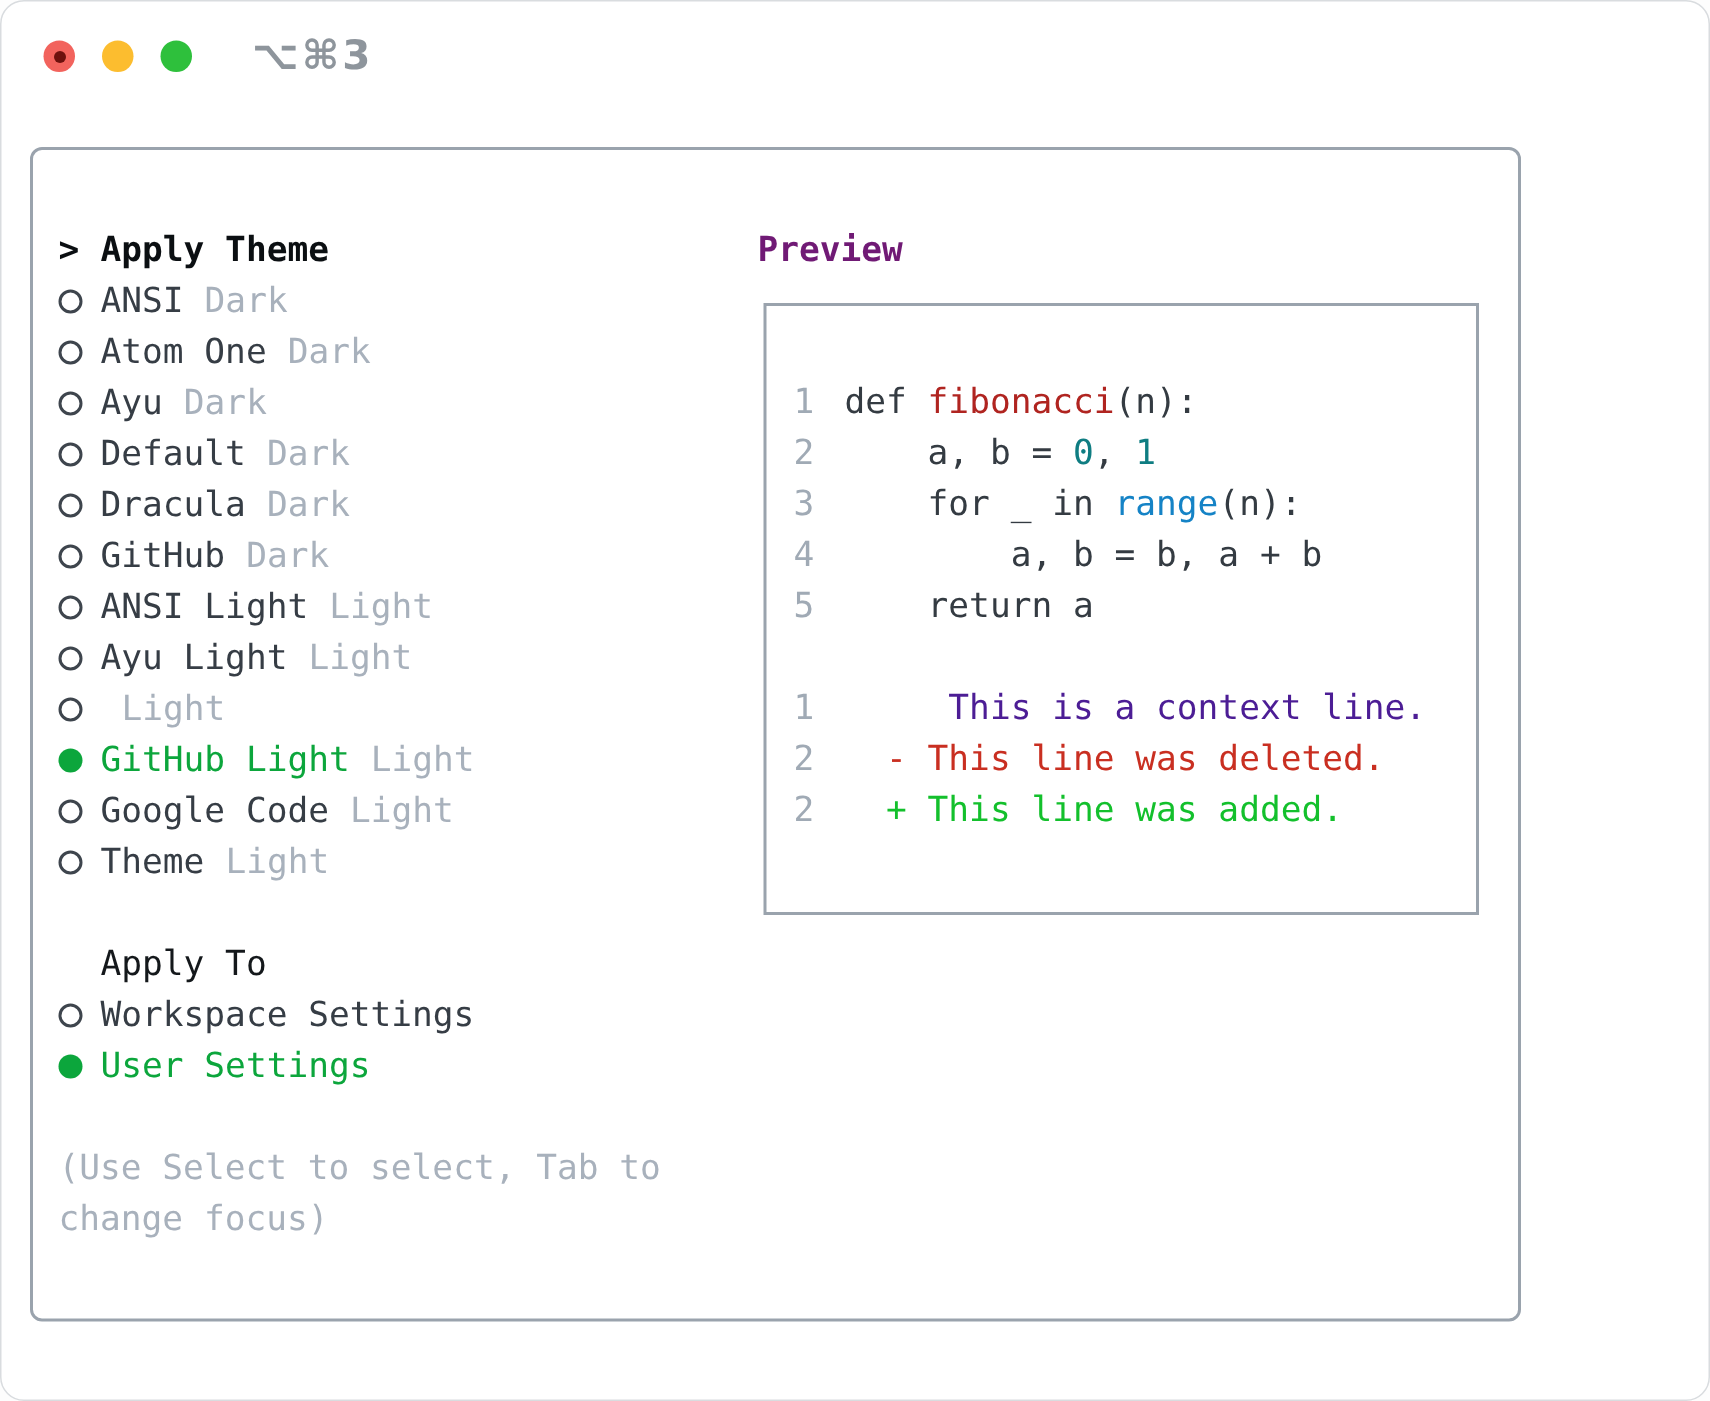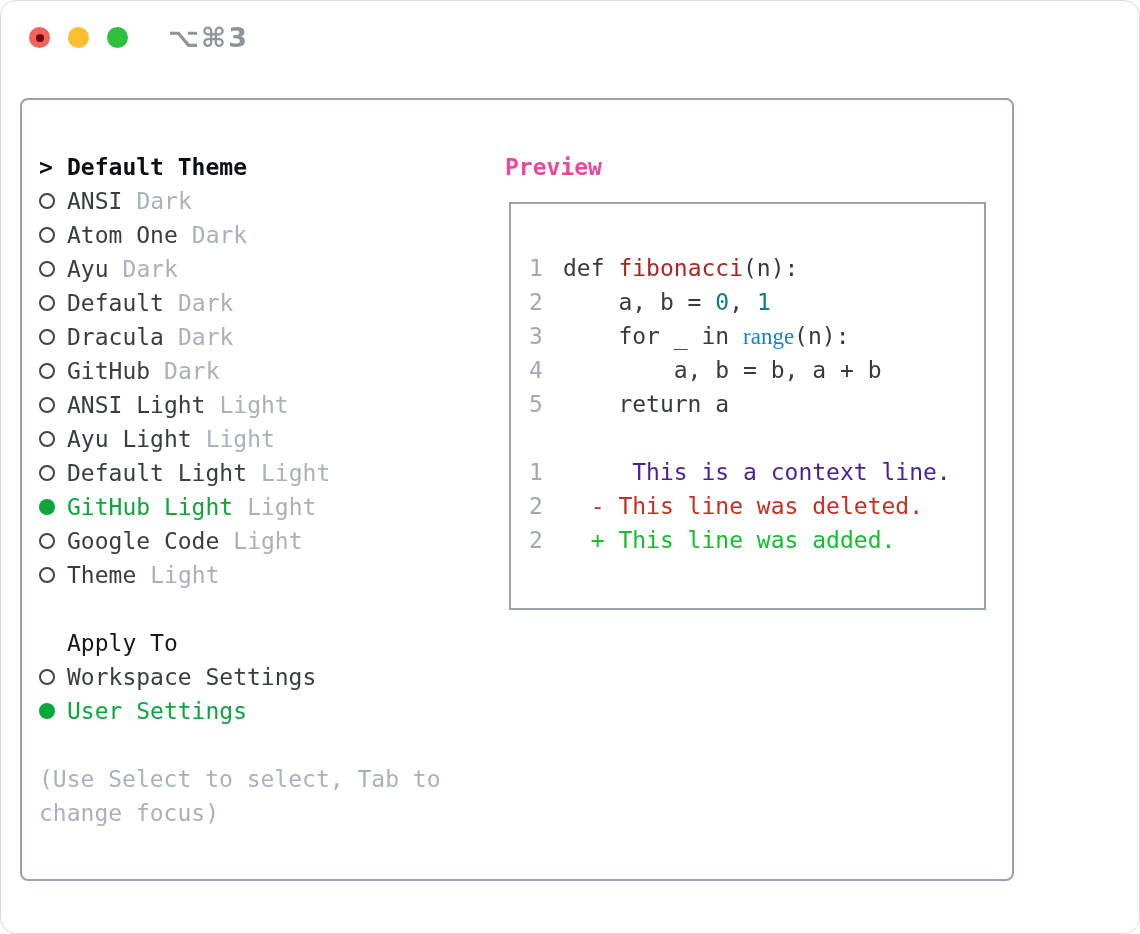--- a/index.html
+++ b/index.html
@@ -43,34 +43,34 @@
   .bullet.c-selected   { border:none; background:#0ca63c; }
   .name { color:#363d45; }
   .name.c-selected { color:#0ca63c; }
   .variant { color:#a8b1bc; padding-left:14px; }
   .apply-label { color:#14181b; }
   .help-line { height:34px; line-height:34px; color:#a8b1bc; white-space:pre; }
 
   
   .preview-label {
     position:absolute; left:483px; top:50px; height:34px; line-height:34px;
-    font-weight:bold; font-size:23px; color:#ec4899;
+    font-weight:bold; font-size:23px; color:#701a75;
   }
   .preview-box {
     position:absolute; left:487px; top:102px; width:477px; height:408px;
     border:2px solid #9aa3ad; background:#ffffff;
     padding:47px 0 0 18px; overflow:hidden;
   }
   .pline { display:flex; height:34px; line-height:34px; font-size:23px; white-space:pre; }
   .ln { width:34px; flex:0 0 34px; color:#a0aab5; }
   .ptext { white-space:pre; }
   .c-plain   { color:#343b42; }
   .c-func    { color:#b02420; }
   .c-number  { color:#0f7d82; }
-  .c-builtin { color:#1583c6;font-family:Liberation Serif, serif; }
+  .c-builtin { color:#1583c6; }
   .c-context { color:#4c1d95; }
   .c-deleted { color:#c92f21; }
   .c-added   { color:#13c02c; }
 </style>
 </head>
 <body>
 
 <div class="window">
 
   <div class="titlebar">
@@ -81,21 +81,21 @@
     </div>
     <div class="shortcut">⌥⌘3</div>
   </div>
 
   <div class="panel">
 
     <div class="left-col">
 
       <div class="row">
         <span class="marker prompt">&gt;</span>
-        <span class="header-text">Default Theme</span>
+        <span class="header-text">Apply Theme</span>
       </div>
 
       <div class="row">
         <span class="marker"><span class="bullet c-unselected"></span></span>
         <span class="name c-unselected">ANSI</span>
         <span class="variant">Dark</span>
       </div>
 
       <div class="row">
         <span class="marker"><span class="bullet c-unselected"></span></span>
@@ -134,21 +134,20 @@
       </div>
 
       <div class="row">
         <span class="marker"><span class="bullet c-unselected"></span></span>
         <span class="name c-unselected">Ayu Light</span>
         <span class="variant">Light</span>
       </div>
 
       <div class="row">
         <span class="marker"><span class="bullet c-unselected"></span></span>
-        <span class="name c-unselected">Default Light</span>
         <span class="variant">Light</span>
       </div>
 
       <div class="row">
         <span class="marker"><span class="bullet c-selected"></span></span>
         <span class="name c-selected">GitHub Light</span>
         <span class="variant">Light</span>
       </div>
 
       <div class="row">

